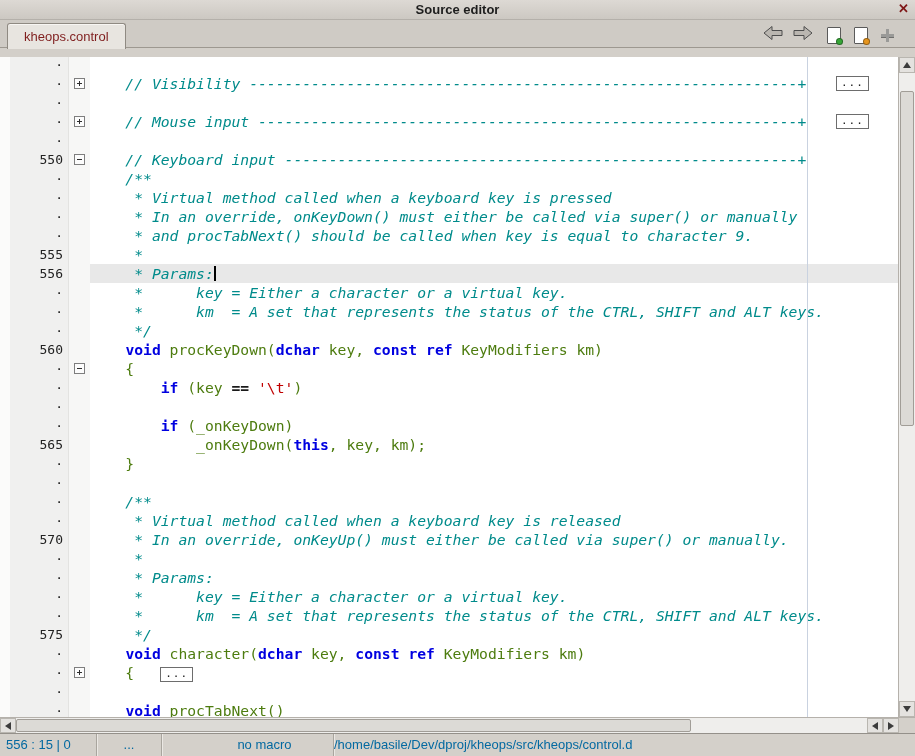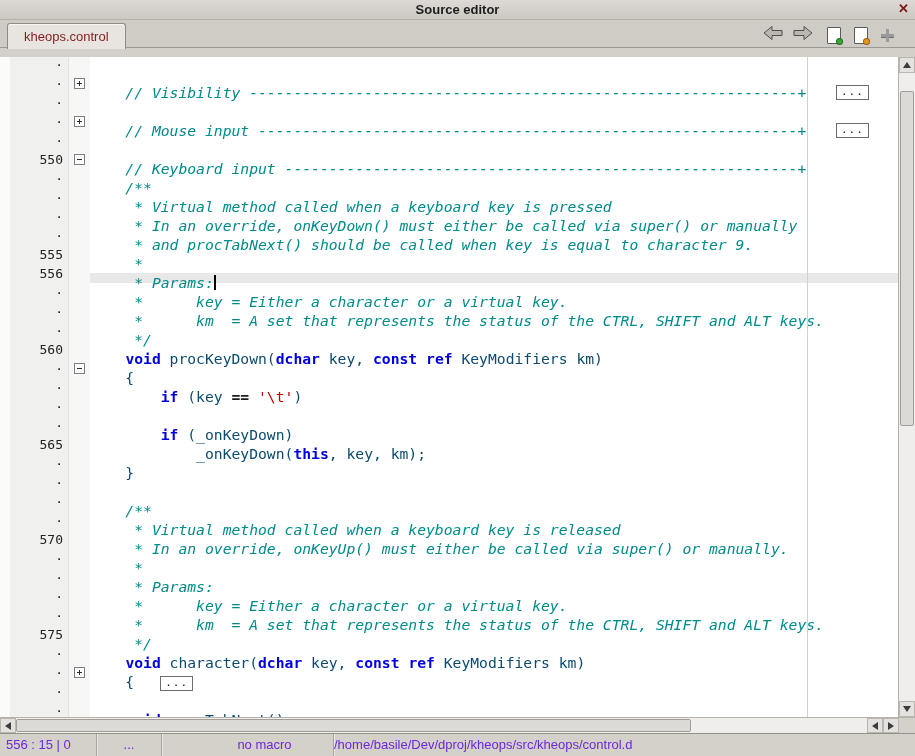--- a/index.html
+++ b/index.html
@@ -47,24 +47,24 @@
   .ln{
     flex:none;width:58px;box-sizing:border-box;text-align:right;padding-right:5px;
     background:#f0f0ef;color:#222;font:13px/19px "DejaVu Sans Mono",monospace;
   }
   .foldcol{flex:none;width:22px;background:#f7f7f6;border-left:1px solid #e3e3e1;box-sizing:border-box;position:relative;}
   .fbox{position:absolute;left:5px;top:4px;width:11px;height:11px;background:#fcfcfc;border:1px solid #7e7e7e;box-sizing:border-box;}
   .fbox::before{content:"";position:absolute;left:2px;right:2px;top:4px;height:1px;background:#2e2e2e;}
   .fbox.plus::after{content:"";position:absolute;top:2px;bottom:2px;left:4px;width:1px;background:#2e2e2e;}
   .code{
     flex:1;position:relative;white-space:pre;overflow:visible;
-    font:14.7px/19px "DejaVu Sans Mono",monospace;color:#000;margin-top:9px;
+    font:14.7px/19px "DejaVu Sans Mono",monospace;color:#000;
   }
   .code.current{background:var(--current-line,#e8e8e8);}
-  .sp{color:#0c4a6e;}
+  .sp{color:#4d7c0f;}
   .sc{color:var(--comment,#008b8b);font-style:italic;}
   .sk{color:var(--keyword,#0000e0);font-weight:bold;text-align:center;}
   .ss{color:var(--string,#c00000);}
   .so{color:var(--operator,#1a1a1a);font-weight:bold;}
   .caret{display:inline-block;width:2px;height:15px;background:#000;vertical-align:-2px;}
   .ebox{
     display:inline-block;box-sizing:border-box;height:15px;padding:0 4px;
     background:#ffffff;border:1px solid #6d6d6d;color:#222;
     font:11px/12px "DejaVu Sans Mono",monospace;letter-spacing:1px;
   }
@@ -85,21 +85,21 @@
   .hthumb{position:absolute;left:0px;top:1px;bottom:1px;width:675px;background:#dcdad6;border:1px solid #a19d97;border-radius:2px;box-sizing:border-box;}
   .corner{flex:none;width:16px;background:#d4d0ca;}
   .tri{width:0;height:0;}
   .tri.up{border-left:4px solid transparent;border-right:4px solid transparent;border-bottom:6px solid #3c3c3c;}
   .tri.down{border-left:4px solid transparent;border-right:4px solid transparent;border-top:6px solid #3c3c3c;}
   .tri.left{border-top:4px solid transparent;border-bottom:4px solid transparent;border-right:6px solid #3c3c3c;}
   .tri.right{border-top:4px solid transparent;border-bottom:4px solid transparent;border-left:6px solid #3c3c3c;}
   
   .statusbar{
     height:23px;display:flex;align-items:center;background:#d4d0ca;
-    border-top:1px solid #94908a;box-sizing:border-box;font-size:13px;color:#6d28d9;
+    border-top:1px solid #94908a;box-sizing:border-box;font-size:13px;color:#0369a1;
   }
   .statusbar span{display:inline-block;height:100%;line-height:22px;box-sizing:border-box;}
   .sp1{width:97px;padding-left:6px;border-right:1px solid #a9a59e;box-shadow:1px 0 0 #ebe8e4;}
   .sp2{width:65px;text-align:center;border-right:1px solid #a9a59e;box-shadow:1px 0 0 #ebe8e4;}
   .sp3{width:138px;text-align:center;border-right:1px solid #a9a59e;box-shadow:1px 0 0 #ebe8e4;margin-left:34px;}
   .sp4{flex:1;white-space:nowrap;}
 </style>
 </head>
 <body>
 

